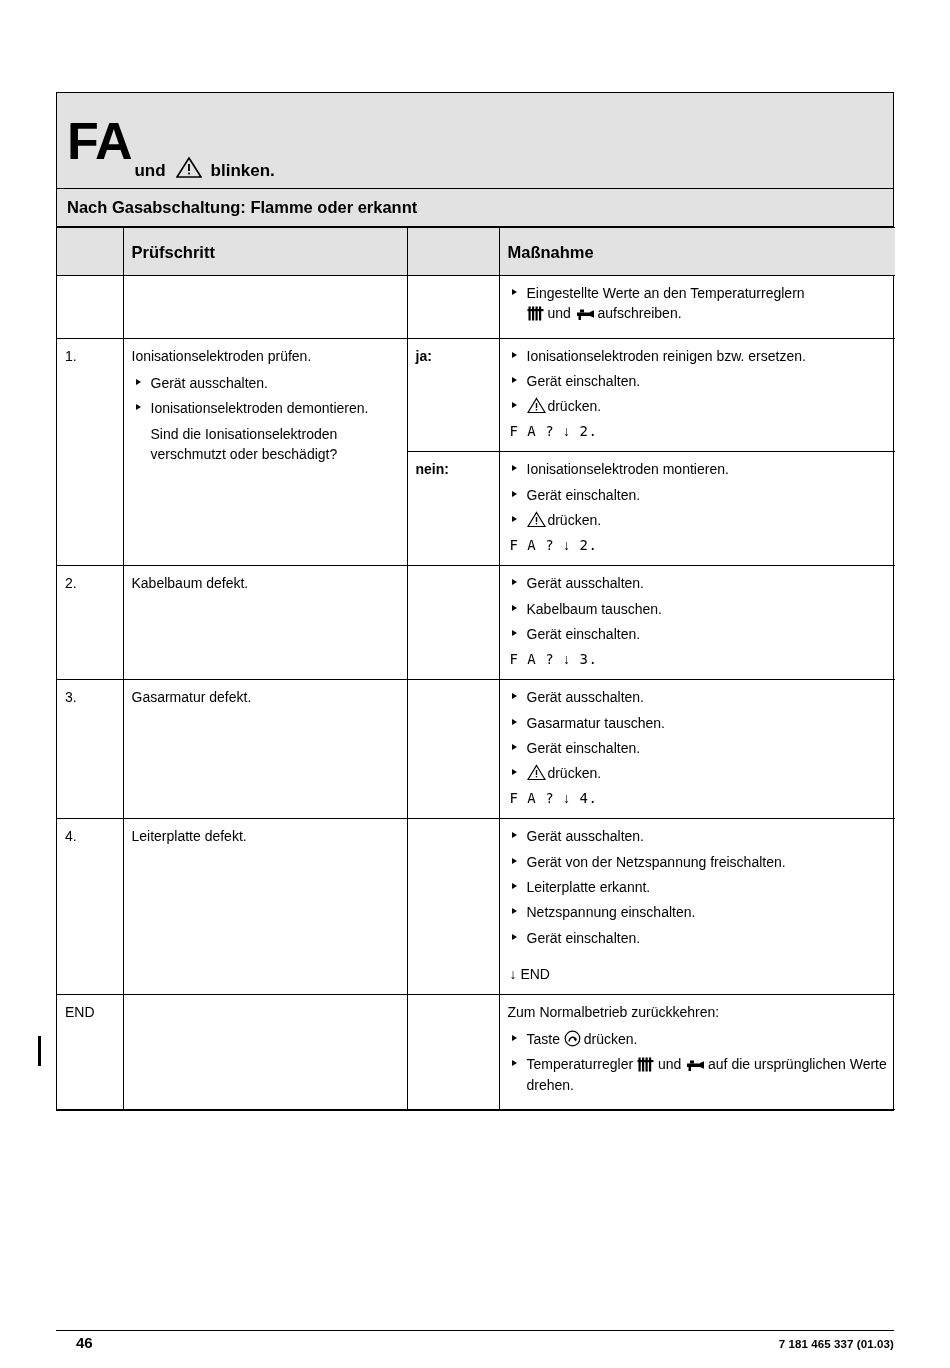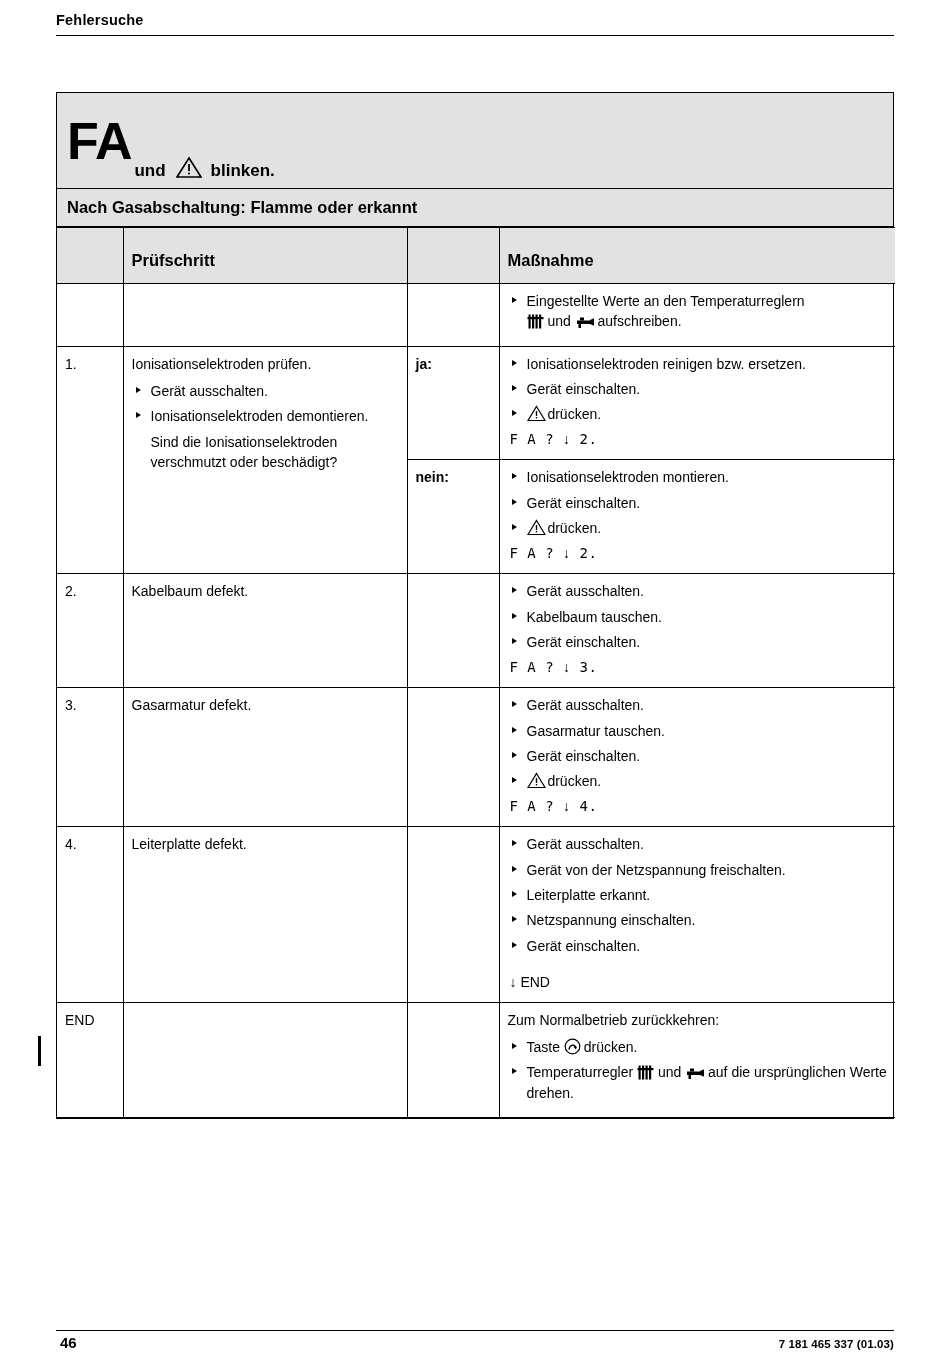--- a/index.html
+++ b/index.html
@@ -42,21 +42,21 @@
   
   .footer-rule {
     position: absolute;
     left: 56px;
     top: 1330px;
     width: 838px;
     border-bottom: 1.6px solid #000;
   }
   .footer-page {
     position: absolute;
-    left: 60px;
+    left: 76px;
     top: 1334px;
     font-size: 15px;
     font-weight: bold;
   }
   .footer-code {
     position: absolute;
     right: 56px;
     top: 1338px;
     font-size: 11.5px;
     font-weight: bold;
@@ -148,21 +148,21 @@
   .col-num   { width: 66px; }
   .col-step  { width: 284px; }
   .col-ans   { width: 92px; }
   .col-act   { width: 396px; }
 
   tr.headrow td {
     background: #e2e2e2;
     font-weight: bold;
     font-size: 16.5px;
     height: 26px;
-    padding-top: 20px;
+    padding-top: 12px;
     padding-bottom: 9px;
   }
 
   .bullets { margin: 0; padding: 0; list-style: none; }
   .bullets li {
     position: relative;
     padding-left: 19px;
     margin: 0 0 5px 0;
     font-size: 14px;
     line-height: 1.45;
@@ -203,24 +203,20 @@
   .ico-rad { width: 17px; height: 15px; }
   .ico-tap { width: 19px; height: 13px; }
   .ico-warn { width: 17px; height: 15px; }
   .ico-res { width: 16px; height: 16px; }
 </style>
 </head>
 <body>
 
 <div class="page">
 
-  <div class="header">
-    <div class="header-title">Fehlersuche</div>
-    <div class="header-rule"></div>
-  </div>
 
   <div class="margin-mark"></div>
 
   <div class="tbl">
 
     <div class="band band-title">
       <span class="fa-big">FA</span>
       <span class="und">und</span>
       <span class="warn-icon">
         <svg width="26" height="23" viewBox="0 0 26 23">

